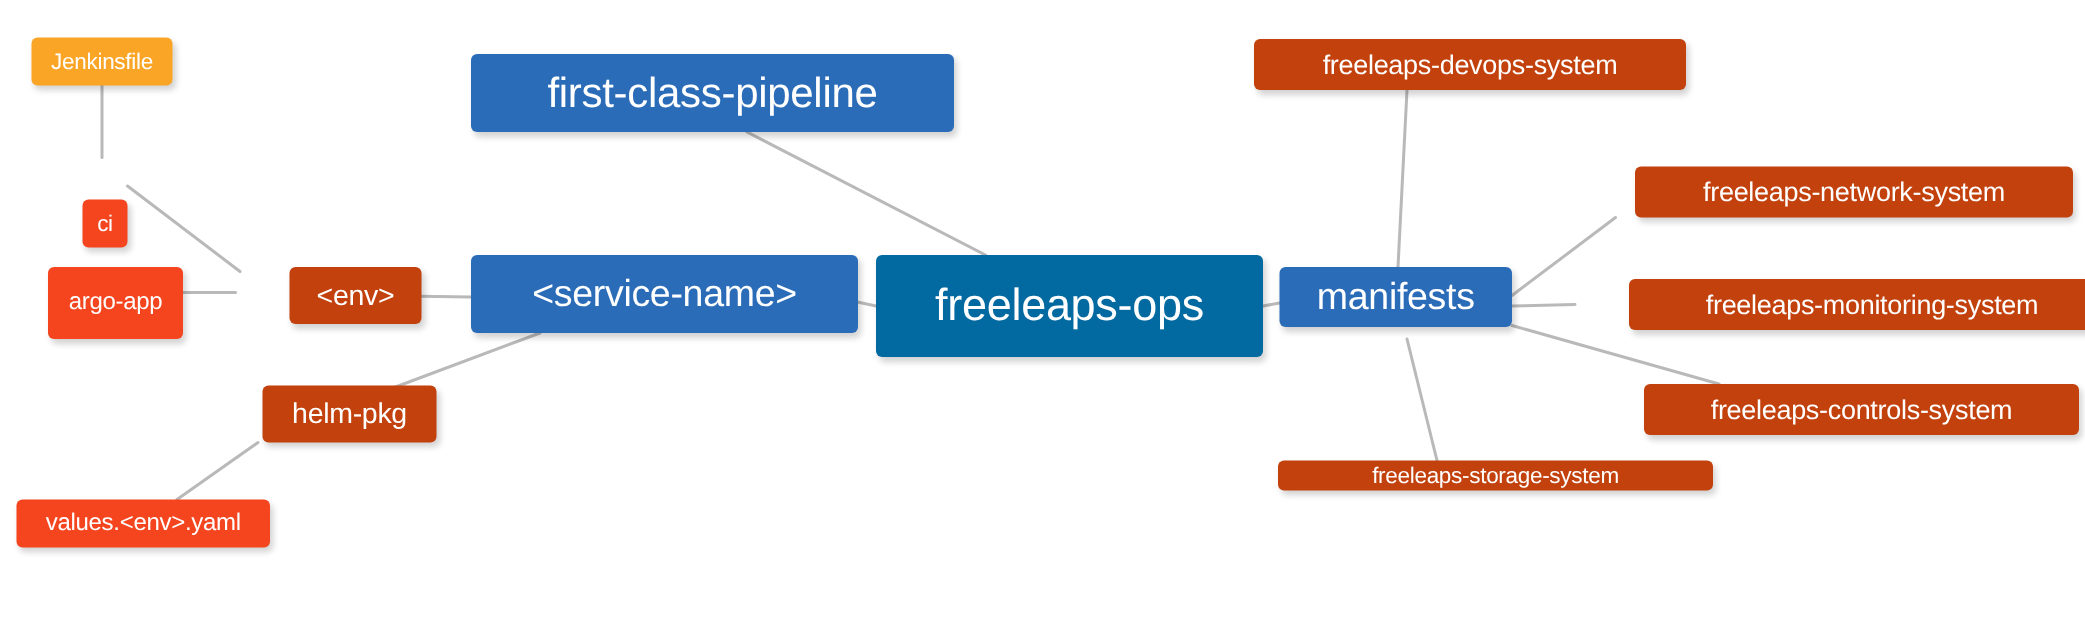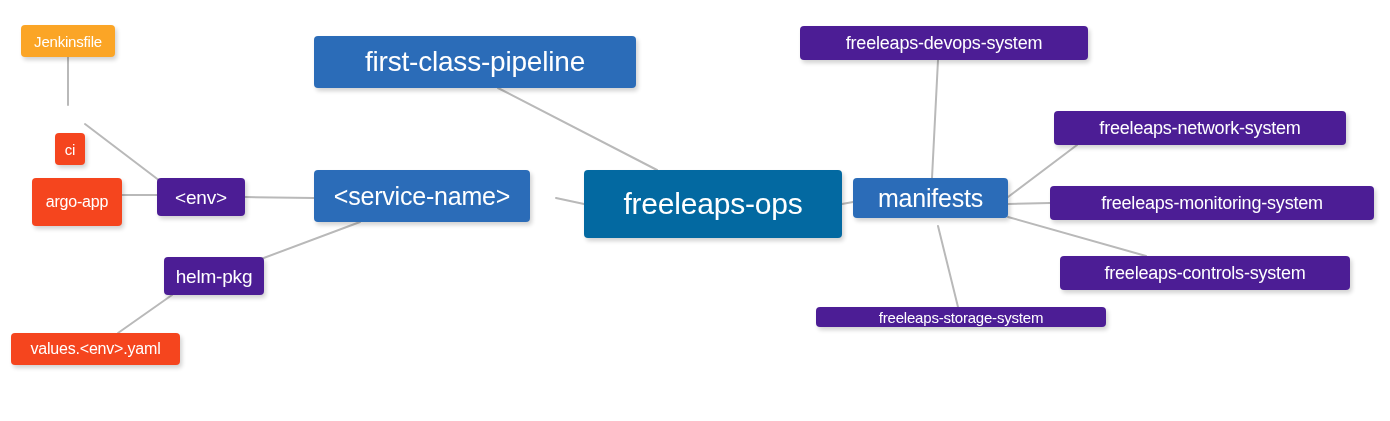--- a/index.html
+++ b/index.html
@@ -36,21 +36,21 @@
     color: #ffffff;
     border-radius: 4px;
     white-space: nowrap;
     line-height: 1;
     box-shadow: 2px 3px 4px rgba(0, 0, 0, 0.18);
     letter-spacing: -0.2px;
     z-index: 2;
   }
   .n-root   { background: #0369a1; }
   .n-blue   { background: #2b6cb8; }
-  .n-green  { background: #4c1d95; }
+  .n-green  { background: #c2410c; margin-left: 36px; }
   .n-orange { background: #fba526; }
   .n-red    { background: #f5451e; }
 </style>
 </head>
 <body>
 
 <div id="canvas">
   <svg id="edges" viewBox="0 0 1390 421" width="1390" height="421">
       <line x1="584" y1="204" x2="556" y2="198" stroke="#b9b9b9" stroke-width="2" stroke-linecap="round"></line>
       <line x1="657" y1="170" x2="498" y2="88" stroke="#b9b9b9" stroke-width="2" stroke-linecap="round"></line>
@@ -62,25 +62,25 @@
       <line x1="68" y1="57" x2="68" y2="105" stroke="#b9b9b9" stroke-width="2" stroke-linecap="round"></line>
       <line x1="172" y1="295" x2="118" y2="333" stroke="#b9b9b9" stroke-width="2" stroke-linecap="round"></line>
       <line x1="932" y1="178" x2="938" y2="60" stroke="#b9b9b9" stroke-width="2" stroke-linecap="round"></line>
       <line x1="1008" y1="197" x2="1077" y2="145" stroke="#b9b9b9" stroke-width="2" stroke-linecap="round"></line>
       <line x1="1008" y1="204" x2="1050" y2="203" stroke="#b9b9b9" stroke-width="2" stroke-linecap="round"></line>
       <line x1="1008" y1="217" x2="1146" y2="256" stroke="#b9b9b9" stroke-width="2" stroke-linecap="round"></line>
       <line x1="938" y1="226" x2="958" y2="307" stroke="#b9b9b9" stroke-width="2" stroke-linecap="round"></line>
     </svg>
   <div id="node-layer">
       <div class="node n-root" style="left: 584px; top: 170px; width: 258px; height: 68px; font-size: 30px;">freeleaps-ops</div>
-      <div class="node n-blue" style="left: 314px; top: 170px; width: 216px; height: 52px; font-size: 25px;">&lt;service-name&gt;</div>
+      <div class="node n-blue" style="left: 314px; top: 170px; width: 258px; height: 52px; font-size: 25px;">&lt;service-name&gt;</div>
       <div class="node n-blue" style="left: 314px; top: 36px; width: 322px; height: 52px; font-size: 28px;">first-class-pipeline</div>
       <div class="node n-blue" style="left: 853px; top: 178px; width: 155px; height: 40px; font-size: 25px;">manifests</div>
       <div class="node n-green" style="left: 157px; top: 178px; width: 88px; height: 38px; font-size: 19px;">&lt;env&gt;</div>
-      <div class="node n-green" style="left: 164px; top: 257px; width: 100px; height: 38px; font-size: 19px;">helm-pkg</div>
+      <div class="node n-green" style="left: 139px; top: 257px; width: 116px; height: 38px; font-size: 19px;">helm-pkg</div>
       <div class="node n-green" style="left: 800px; top: 26px; width: 288px; height: 34px; font-size: 18px;">freeleaps-devops-system</div>
       <div class="node n-green" style="left: 1054px; top: 111px; width: 292px; height: 34px; font-size: 18px;">freeleaps-network-system</div>
       <div class="node n-green" style="left: 1050px; top: 186px; width: 324px; height: 34px; font-size: 18px;">freeleaps-monitoring-system</div>
       <div class="node n-green" style="left: 1060px; top: 256px; width: 290px; height: 34px; font-size: 18px;">freeleaps-controls-system</div>
       <div class="node n-green" style="left: 816px; top: 307px; width: 290px; height: 20px; font-size: 15px;">freeleaps-storage-system</div>
       <div class="node n-orange" style="left: 21px; top: 25px; width: 94px; height: 32px; font-size: 15px;">Jenkinsfile</div>
       <div class="node n-red" style="left: 55px; top: 105px; width: 30px; height: 32px; font-size: 15px; margin-top: 28px;">ci</div>
       <div class="node n-red" style="left: 32px; top: 178px; width: 90px; height: 48px; font-size: 16px;">argo-app</div>
       <div class="node n-red" style="left: 11px; top: 333px; width: 169px; height: 32px; font-size: 16px;">values.&lt;env&gt;.yaml</div>
     </div>

